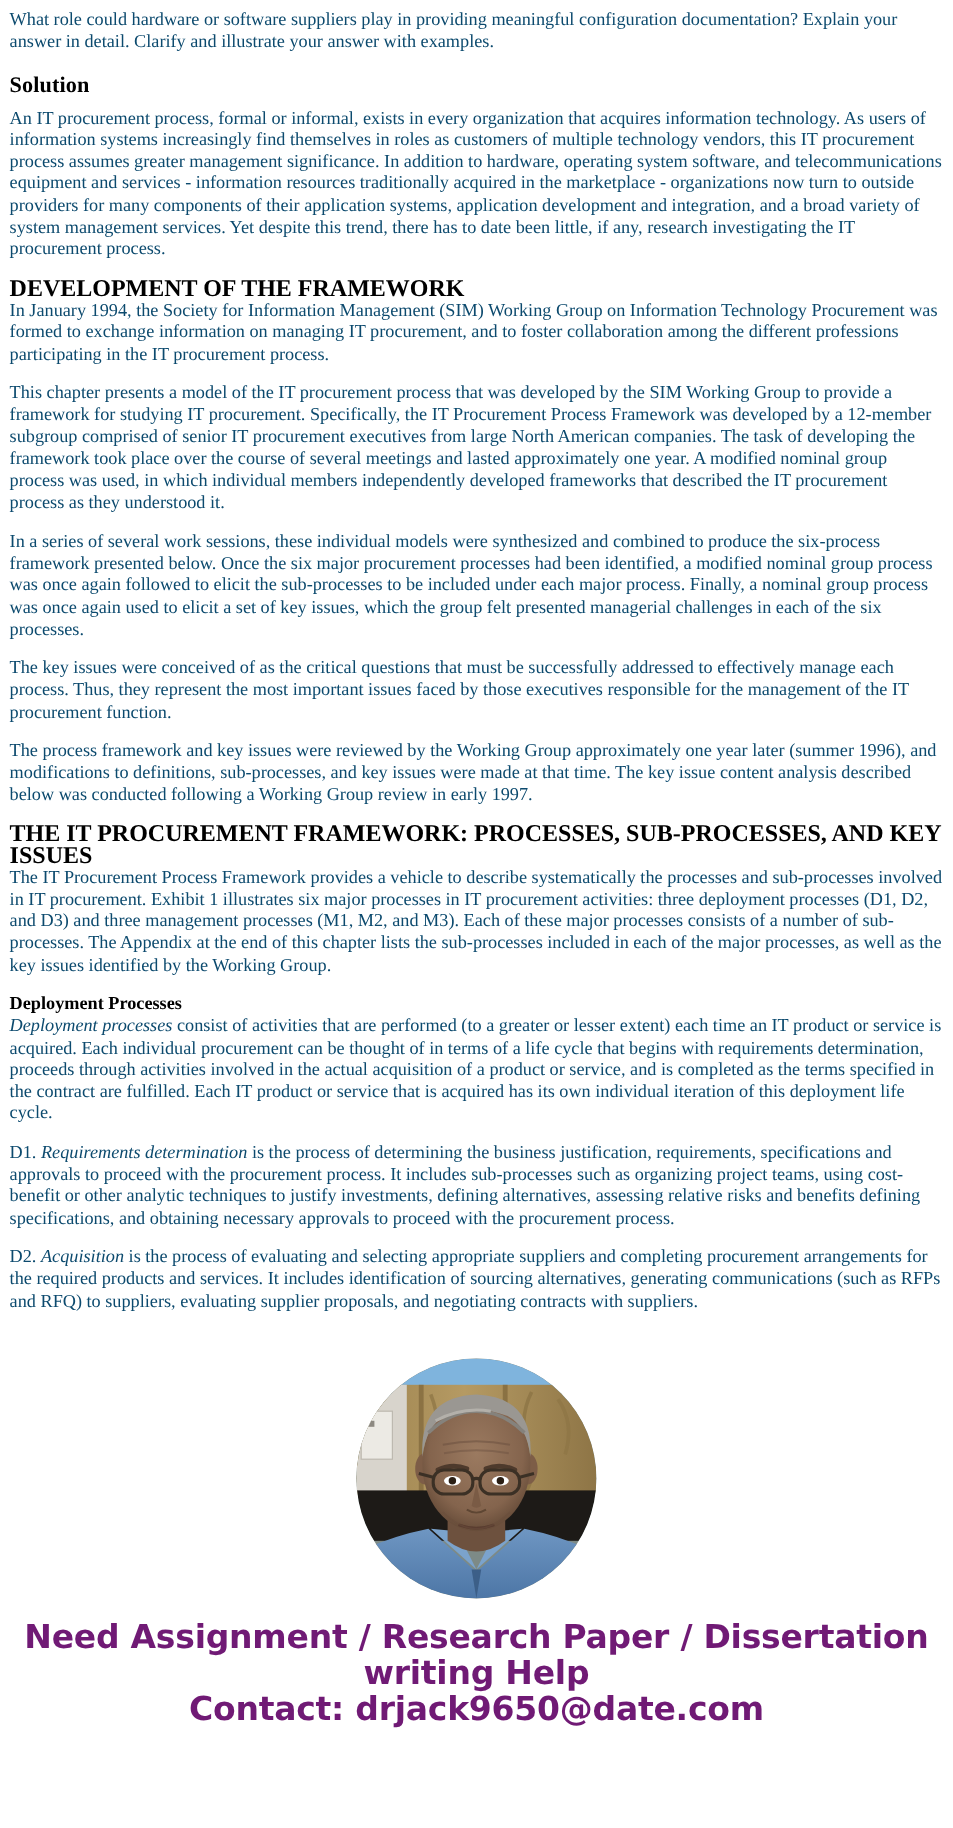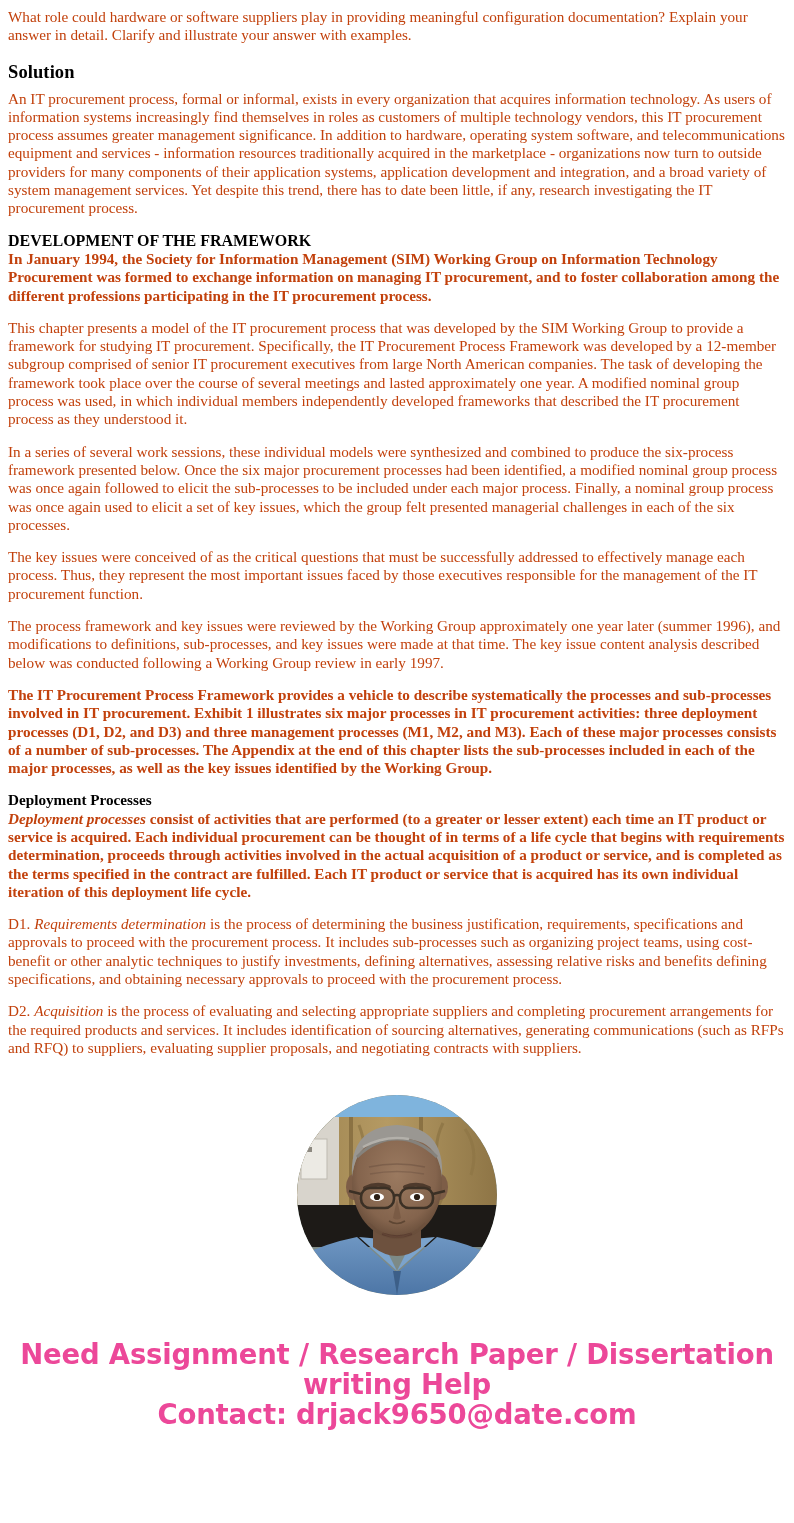--- a/index.html
+++ b/index.html
@@ -18,47 +18,46 @@
   .page {
     width: 794px;
     box-sizing: border-box;
     padding: 8px 8px 0 8px;
   }
   p.body-text {
     font-size: 15.2px;
     line-height: 18.3px;
     margin: 0 0 14px 0;
     text-align: left;
-    color: #c2410c;
+    color: #0c4a6e;
   }
   h2.solution-heading {
     font-size: 18.5px;
     line-height: 22px;
     font-weight: bold;
     margin: 16px 0 7px 0;
     letter-spacing: 0.1px;
   }
   h3.section-heading {
-    font-size: 16px;
+    font-size: 20px;
     line-height: 18.3px;
     font-weight: bold;
     margin: 0 0 0 0;
   }
   h4.sub-heading {
     font-size: 15.2px;
     line-height: 18.3px;
     font-weight: bold;
     margin: 0 0 0 0;
   }
   .heading-block {
     margin-bottom: 14px;
   }
   .heading-block p.body-text {
     margin-bottom: 0;
-    font-weight: bold;
   }
   em.term {
     font-style: italic;
   }
   
   .portrait-wrap {
     width: 100%;
     display: flex;
     justify-content: center;
     align-items: center;
@@ -73,26 +72,26 @@
     overflow: hidden;
     background: #7d8a86;
   }
   .portrait svg {
     display: block;
     width: 200px;
     height: 200px;
   }
   
   .footer {
-    margin-top: 44px;
+    margin-top: 17px;
     padding-bottom: 14px;
     text-align: center;
     font-family: "DejaVu Sans", "Liberation Sans", sans-serif;
     font-weight: bold;
-    color: #ec4899;
+    color: #701a75;
   }
   .footer .line1 {
     font-size: 27.5px;
     line-height: 30px;
     letter-spacing: -0.2px;
     display: block;
   }
   .footer .line2 {
     font-size: 27.5px;
     line-height: 30px;
@@ -114,20 +113,21 @@
   <div class="heading-block">
     <h3 class="section-heading">DEVELOPMENT OF THE FRAMEWORK</h3>
     <p class="body-text">In January 1994, the Society for Information Management (SIM) Working Group on Information Technology Procurement was formed to exchange information on managing IT procurement, and to foster collaboration among the different professions participating in the IT procurement process.</p>
   </div>
   <p class="body-text">This chapter presents a model of the IT procurement process that was developed by the SIM Working Group to provide a framework for studying IT procurement. Specifically, the IT Procurement Process Framework was developed by a 12-member subgroup comprised of senior IT procurement executives from large North American companies. The task of developing the framework took place over the course of several meetings and lasted approximately one year. A modified nominal group process was used, in which individual members independently developed frameworks that described the IT procurement process as they understood it.</p>
   <p class="body-text">In a series of several work sessions, these individual models were synthesized and combined to produce the six-process framework presented below. Once the six major procurement processes had been identified, a modified nominal group process was once again followed to elicit the sub-processes to be included under each major process. Finally, a nominal group process was once again used to elicit a set of key issues, which the group felt presented managerial challenges in each of the six processes.</p>
   <p class="body-text">The key issues were conceived of as the critical questions that must be successfully addressed to effectively manage each process. Thus, they represent the most important issues faced by those executives responsible for the management of the IT procurement function.</p>
   <p class="body-text">The process framework and key issues were reviewed by the Working Group approximately one year later (summer 1996), and modifications to definitions, sub-processes, and key issues were made at that time. The key issue content analysis described below was conducted following a Working Group review in early 1997.</p>
 
   <div class="heading-block">
+    <h3 class="section-heading">THE IT PROCUREMENT FRAMEWORK: PROCESSES, SUB-PROCESSES, AND KEY ISSUES</h3>
     <p class="body-text">The IT Procurement Process Framework provides a vehicle to describe systematically the processes and sub-processes involved in IT procurement. Exhibit 1 illustrates six major processes in IT procurement activities: three deployment processes (D1, D2, and D3) and three management processes (M1, M2, and M3). Each of these major processes consists of a number of sub-processes. The Appendix at the end of this chapter lists the sub-processes included in each of the major processes, as well as the key issues identified by the Working Group.</p>
   </div>
 
   <div class="heading-block">
     <h4 class="sub-heading">Deployment Processes</h4>
     <p class="body-text"><em class="term">Deployment processes</em><span> consist of activities that are performed (to a greater or lesser extent) each time an IT product or service is acquired. Each individual procurement can be thought of in terms of a life cycle that begins with requirements determination, proceeds through activities involved in the actual acquisition of a product or service, and is completed as the terms specified in the contract are fulfilled. Each IT product or service that is acquired has its own individual iteration of this deployment life cycle.</span></p>
   </div>
 
   <p class="body-text"><span>D1. </span><em class="term">Requirements determination</em><span> is the process of determining the business justification, requirements, specifications and approvals to proceed with the procurement process. It includes sub-processes such as organizing project teams, using cost-benefit or other analytic techniques to justify investments, defining alternatives, assessing relative risks and benefits defining specifications, and obtaining necessary approvals to proceed with the procurement process.</span></p>
 

